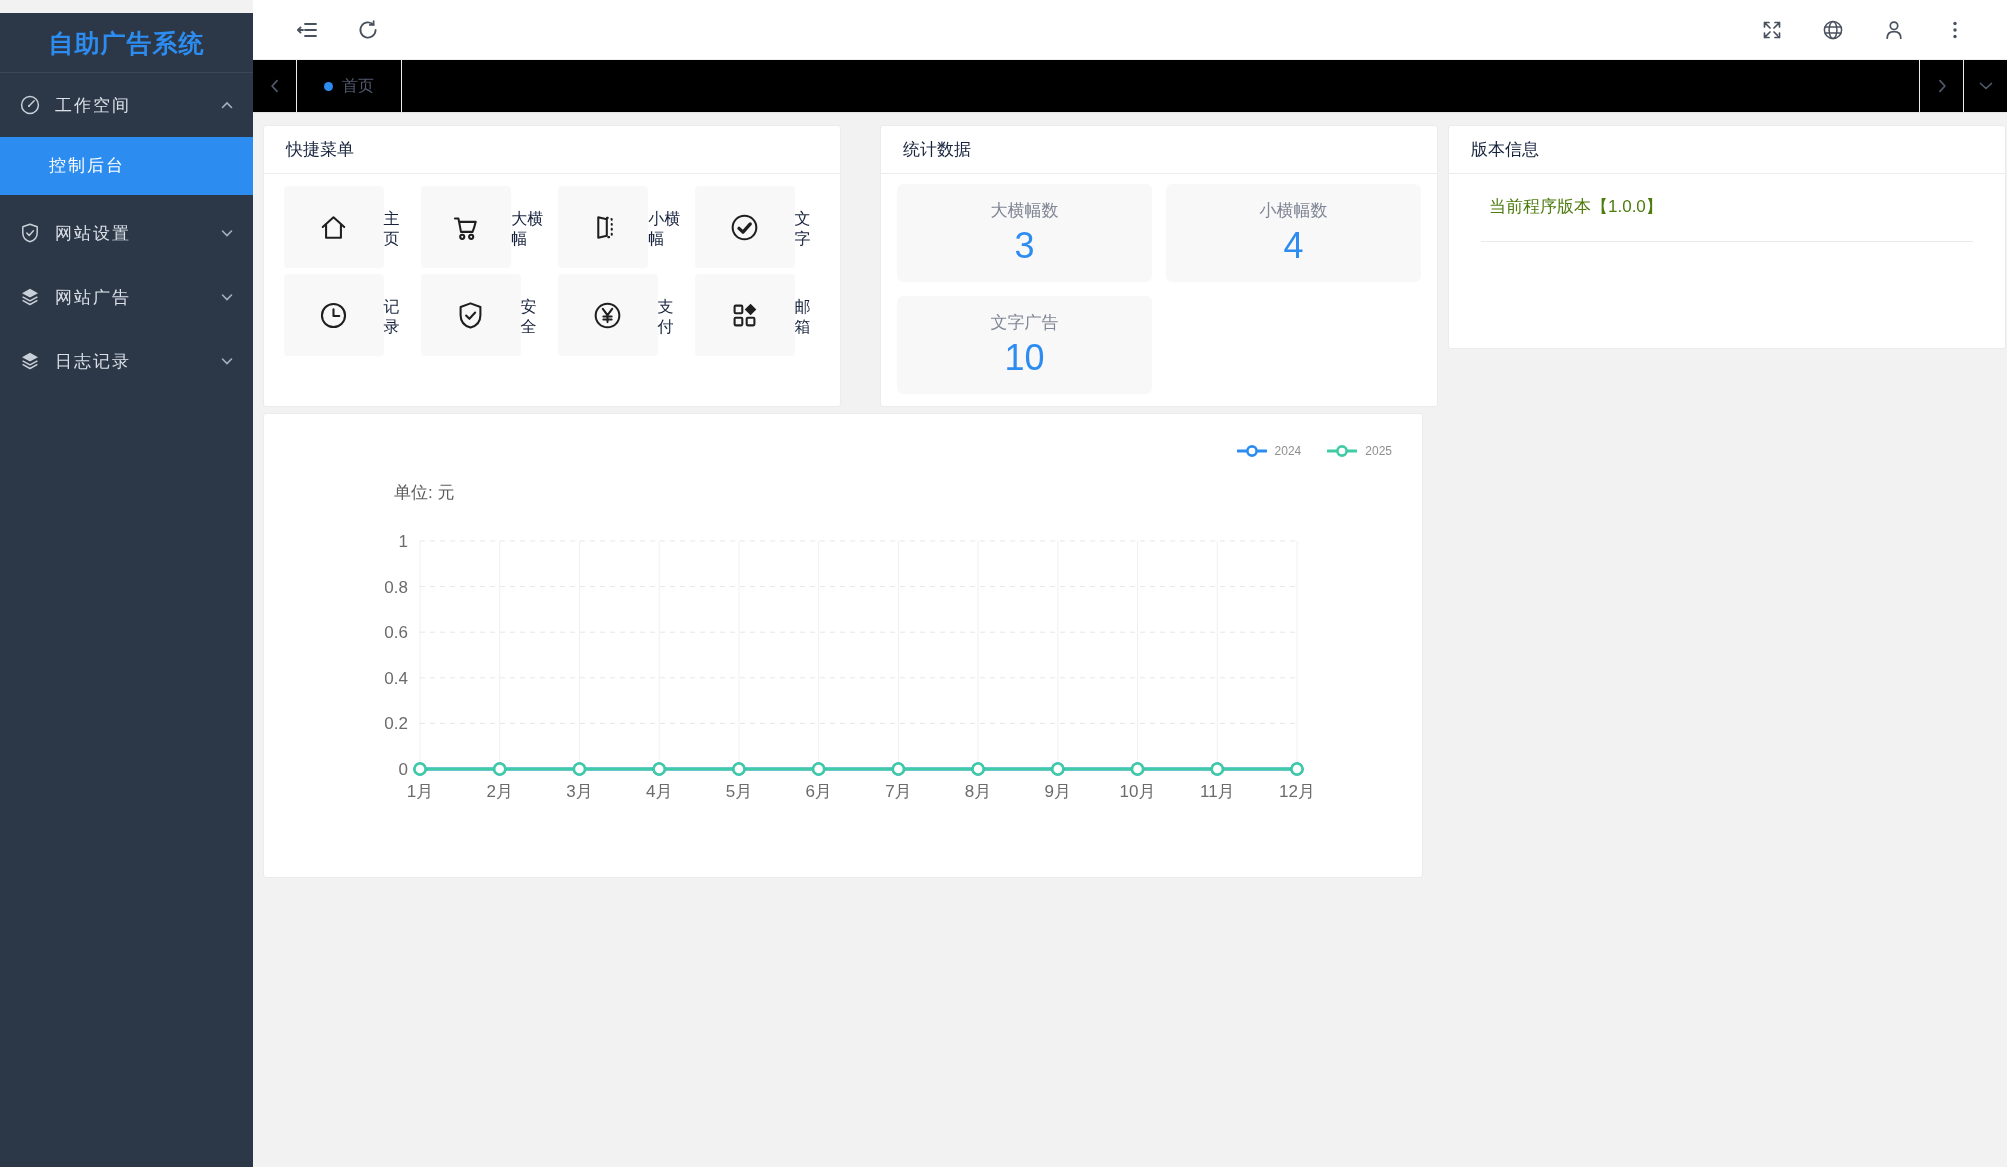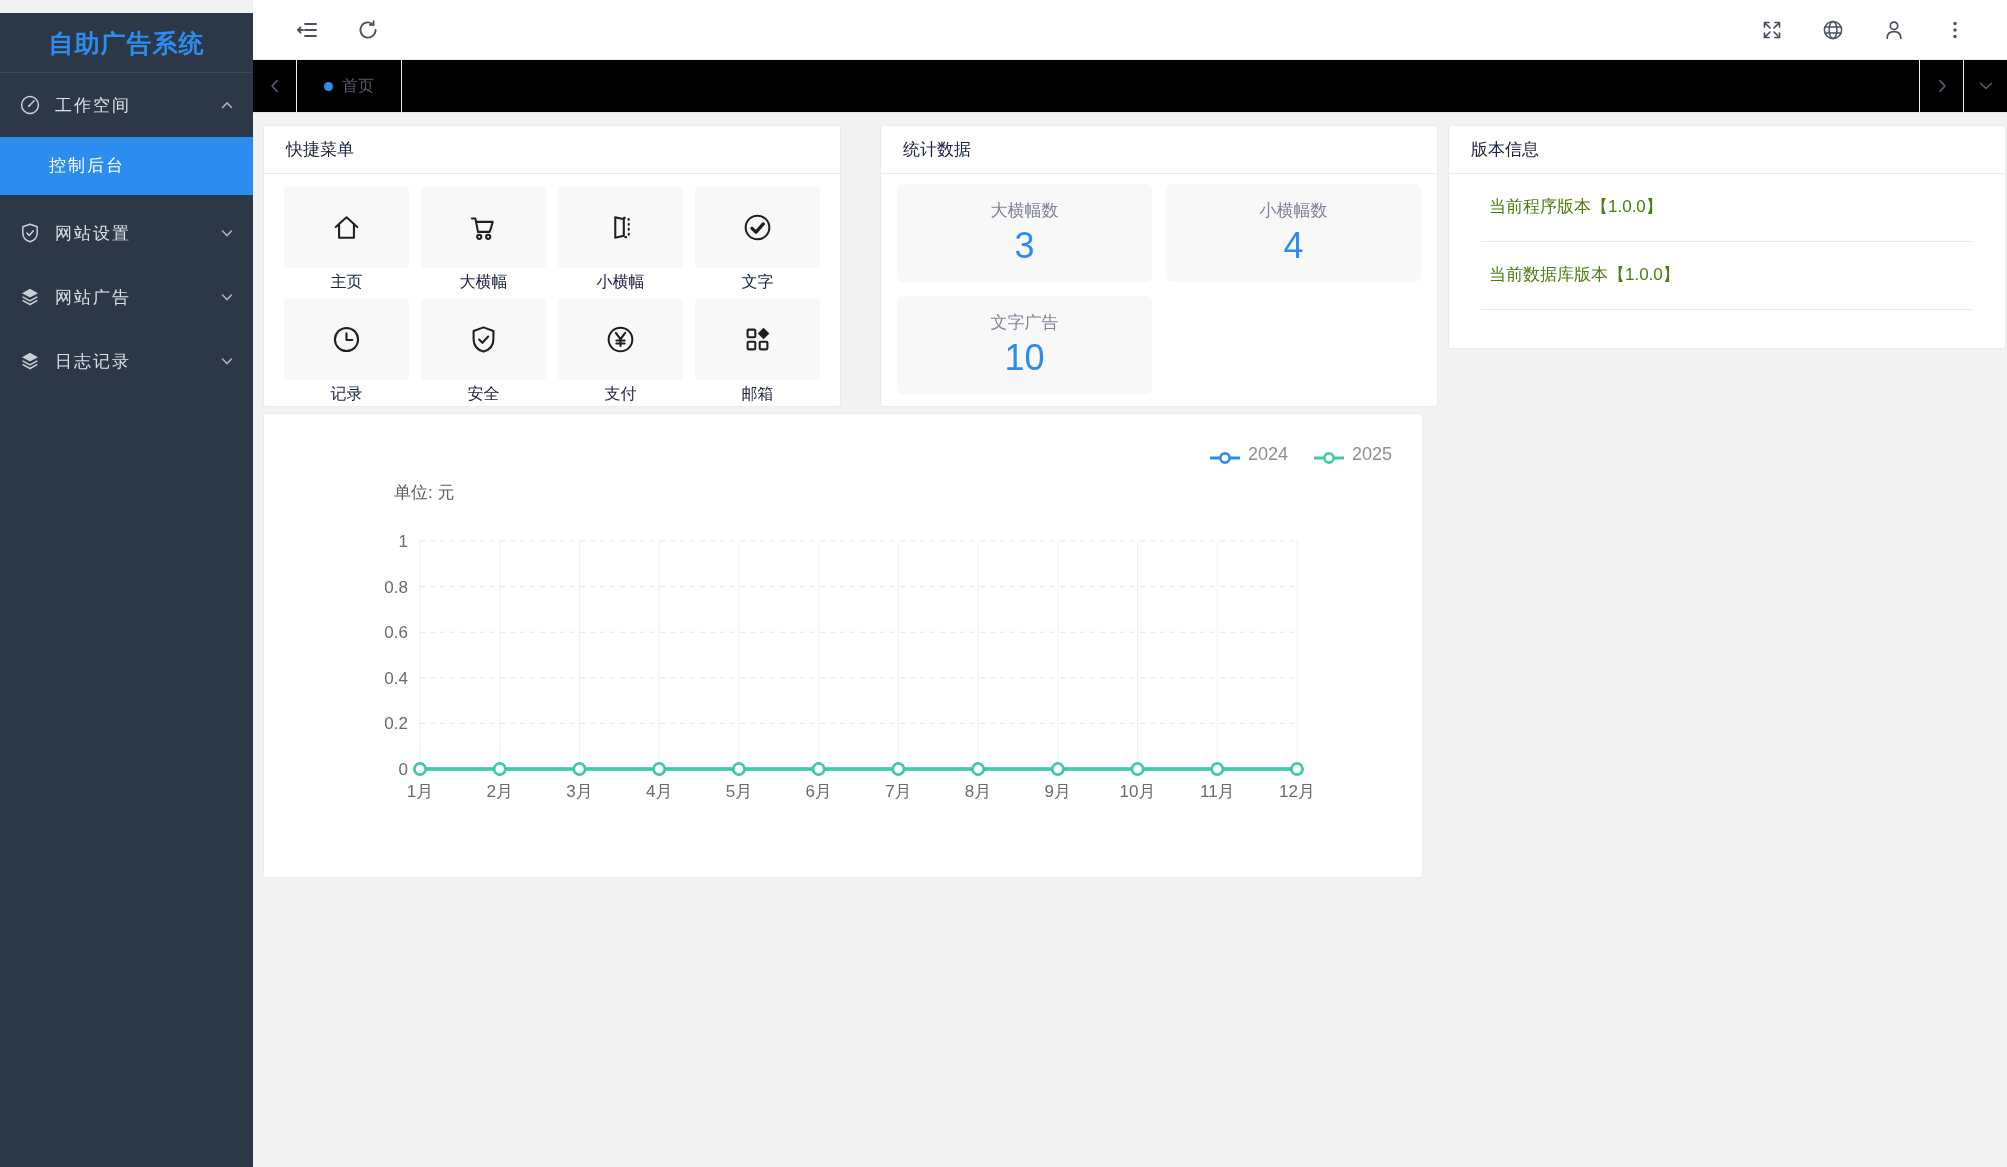--- a/index.html
+++ b/index.html
@@ -35,40 +35,40 @@
   .tab-spacer { flex:1; }
   .tab-nav .nicon { width:20px; height:20px; }
 
   .content { position:absolute; left:0; top:113px; right:0; bottom:0; background:#f2f2f2; }
   .panel { position:absolute; background:#fff; border:1px solid #ebebeb; border-radius:3px; }
   .panel-title { height:48px; line-height:47px; padding:0 22px; border-bottom:1px solid #ececec; font-size:17px; color:#17233d; }
 
   
   #panel-quick { left:10px; top:12px; width:578px; height:282px; }
   .qm-body { padding:12px 20px 0; display:grid; grid-template-columns:repeat(4,1fr); column-gap:12px; row-gap:6px; }
-  .qm-cell { display:flex; flex-direction:column; align-items:center; cursor:pointer; }
+  .qm-cell { display:flex; flex-direction:row; align-items:center; cursor:pointer; }
   .qm-iconbox { width:100%; height:82px; background:#f8f8f9; border-radius:4px; display:flex; align-items:center; justify-content:center; color:#1f1f1f; }
   .qm-iconbox svg { width:33px; height:33px; }
   .qm-label { margin-top:4px; font-size:16px; line-height:20px; color:#17233d; }
 
   
   #panel-stats { left:627px; top:12px; width:558px; height:282px; }
   .stats-body { padding:10px 16px; display:grid; grid-template-columns:1fr 1fr; gap:14px; }
   .stat-card { background:#f8f8f9; border-radius:6px; height:98px; text-align:center; padding-top:15px; cursor:default; }
   .stat-label { font-size:17px; color:#808695; }
   .stat-value { font-size:36px; color:#2d8cf0; margin-top:3px; font-weight:500; }
 
   
   #panel-version { left:1195px; top:12px; width:558px; height:224px; }
   .version-row { margin:0 32px; padding:21px 8px 23px; border-bottom:1px solid #e8eaec; font-size:17px; color:#4d7c0f; }
 
   
   #panel-chart { left:10px; top:300px; width:1160px; height:465px; }
   .chart-legend { position:absolute; top:30px; right:30px; display:flex; align-items:center; gap:26px; }
-  .legend-item { display:flex; align-items:flex-end; gap:8px; font-size:18px; color:#8f8f8f; cursor:pointer; }
+  .legend-item { display:flex; align-items:flex-start; gap:8px; font-size:12px; color:#8f8f8f; cursor:pointer; }
 </style>
 </head>
 <body>
 
 <div class="sidebar">
   <div class="logo">自助广告系统</div>
 
   <div class="side-item">
     <span class="s-icon">
       <svg viewBox="0 0 24 24" fill="none" stroke="currentColor" stroke-width="1.5">
@@ -300,21 +300,20 @@
         <div class="stat-card">
           <div class="stat-label">文字广告</div>
           <div class="stat-value">10</div>
         </div>
       </div>
     </div>
 
     <div class="panel" id="panel-version">
       <div class="panel-title">版本信息</div>
       <div class="version-row">当前程序版本【1.0.0】</div>
-      <div class="version-row">当前数据库版本【1.0.0】</div>
     </div>
 
     <div class="panel" id="panel-chart">
       <div class="chart-legend">
           <div class="legend-item">
             <svg width="30" height="14" viewBox="0 0 30 14">
               <line x1="1" y1="7" x2="29" y2="7" stroke="#2d8cf0" stroke-width="3" stroke-linecap="round"></line>
               <circle cx="15" cy="7" r="4.6" fill="#fff" stroke="#2d8cf0" stroke-width="2.6"></circle>
             </svg>
             <span>2024</span>

